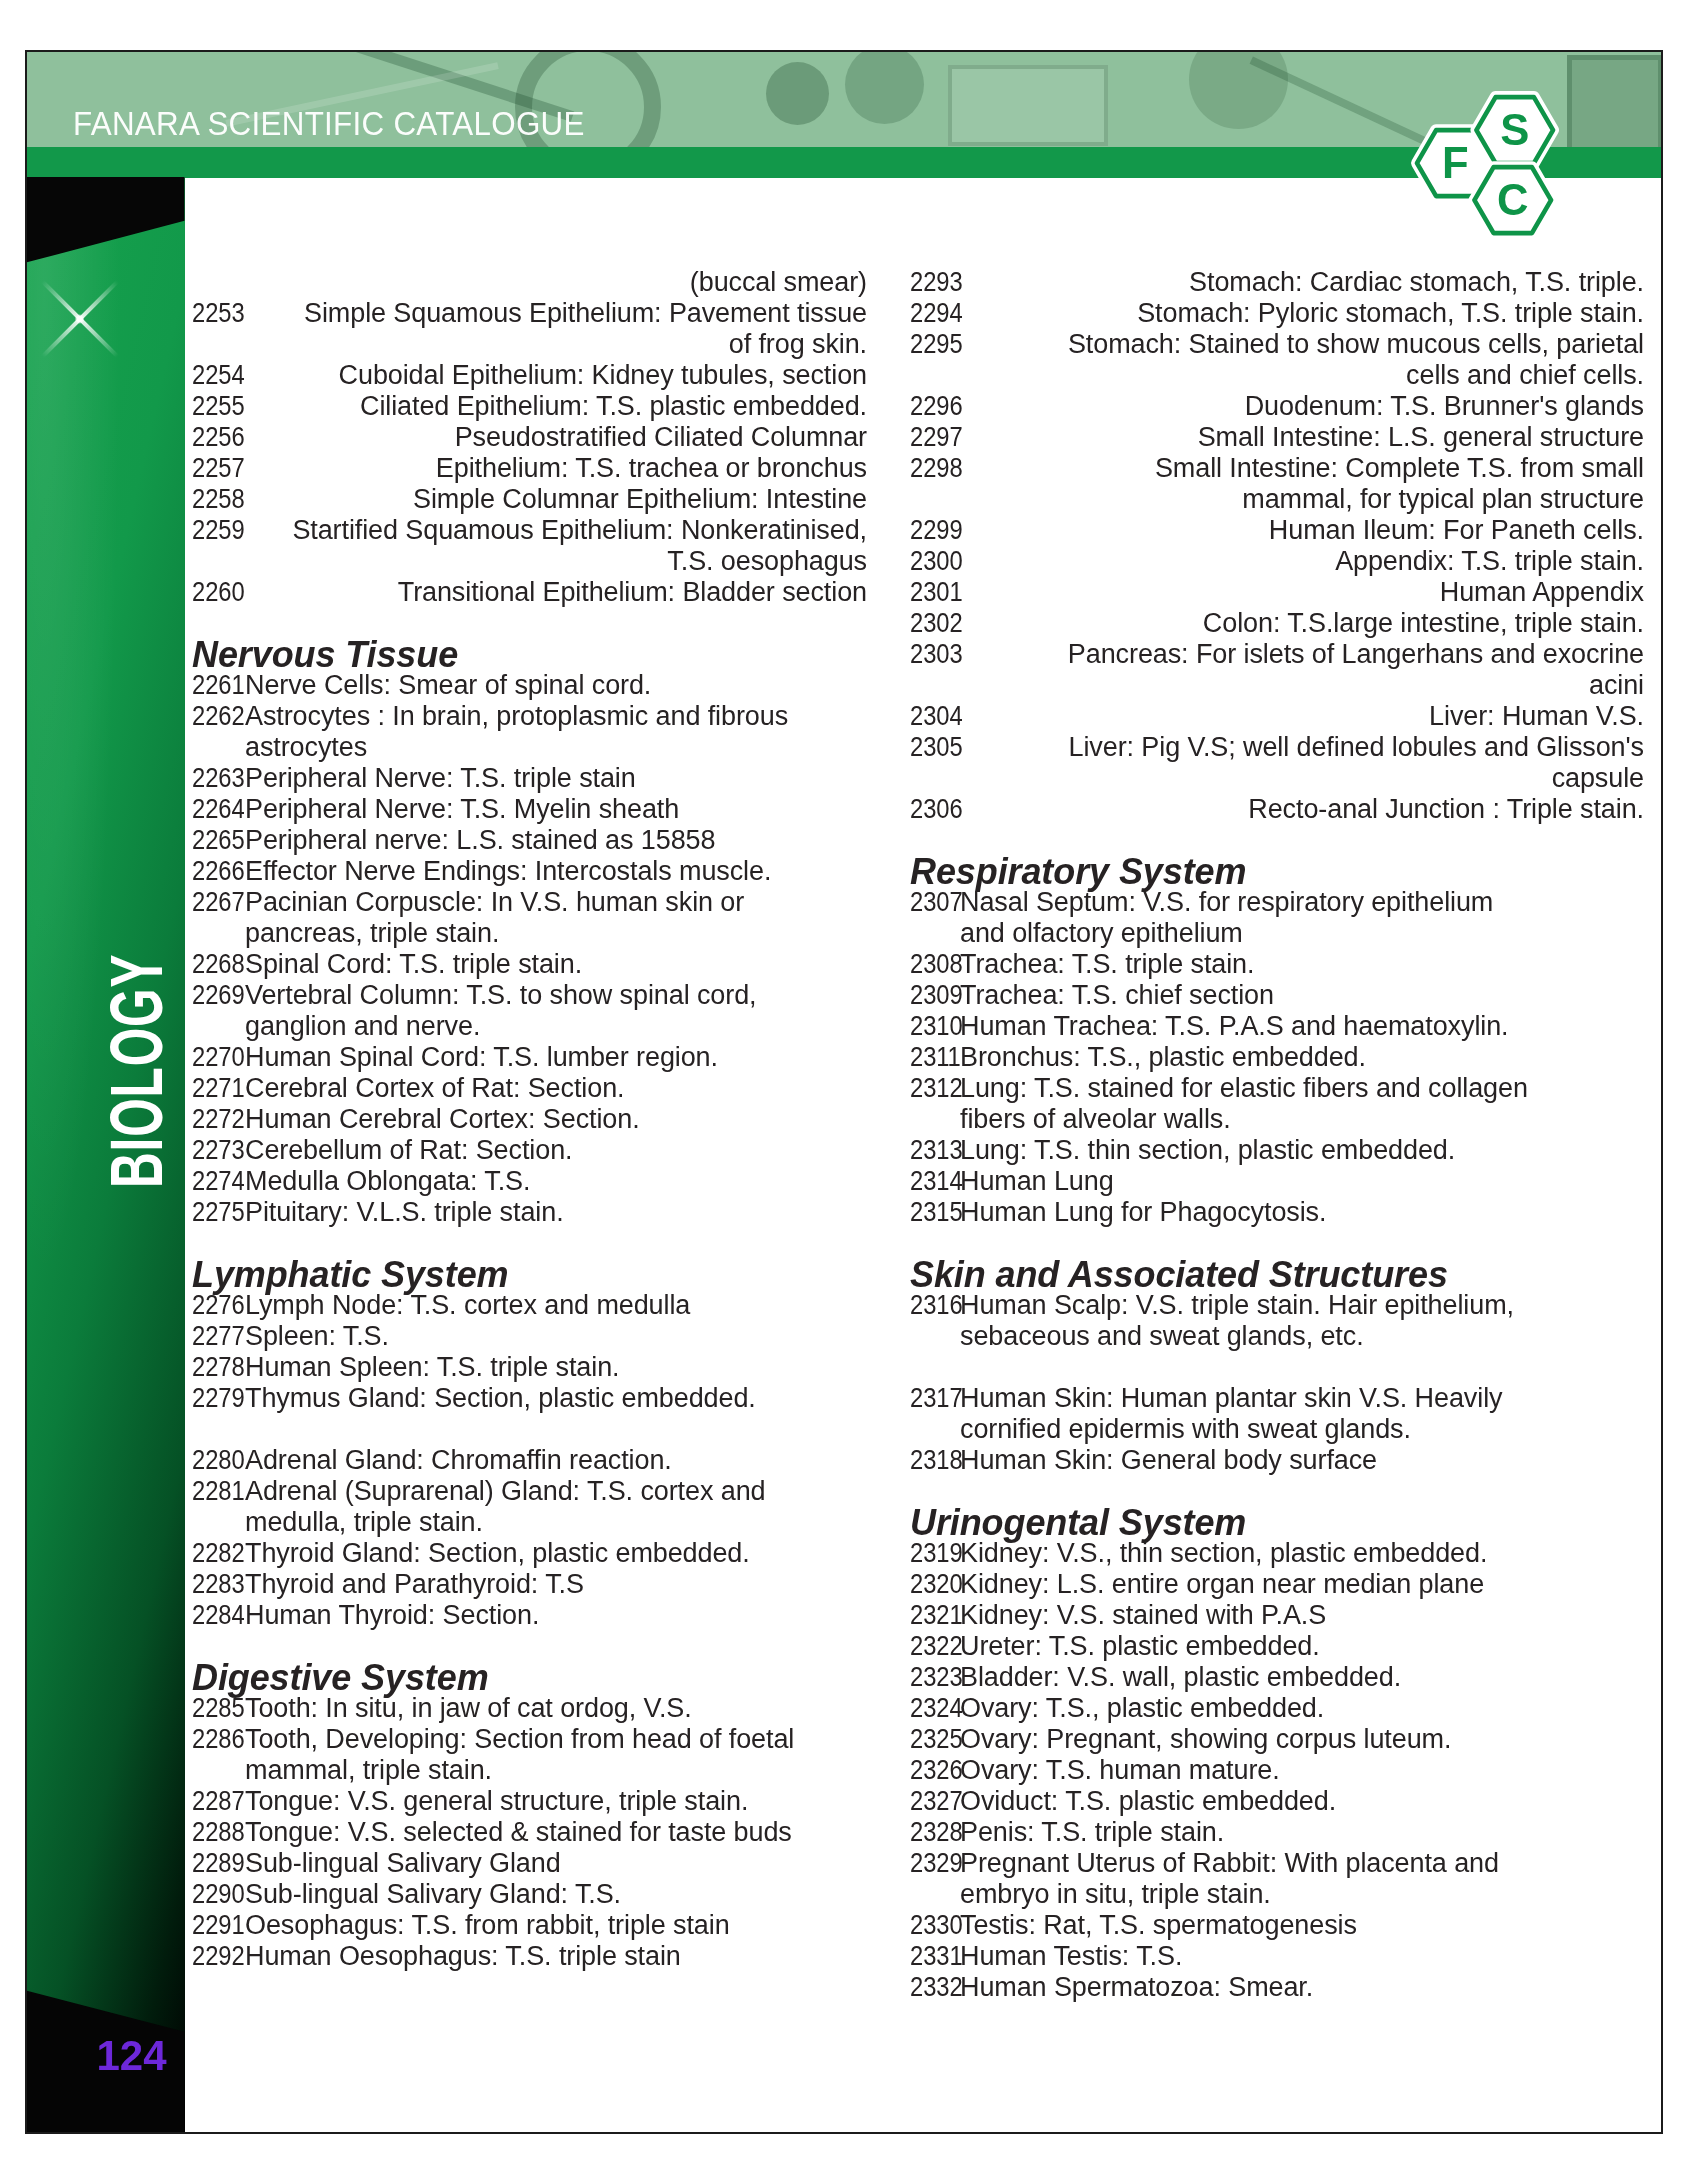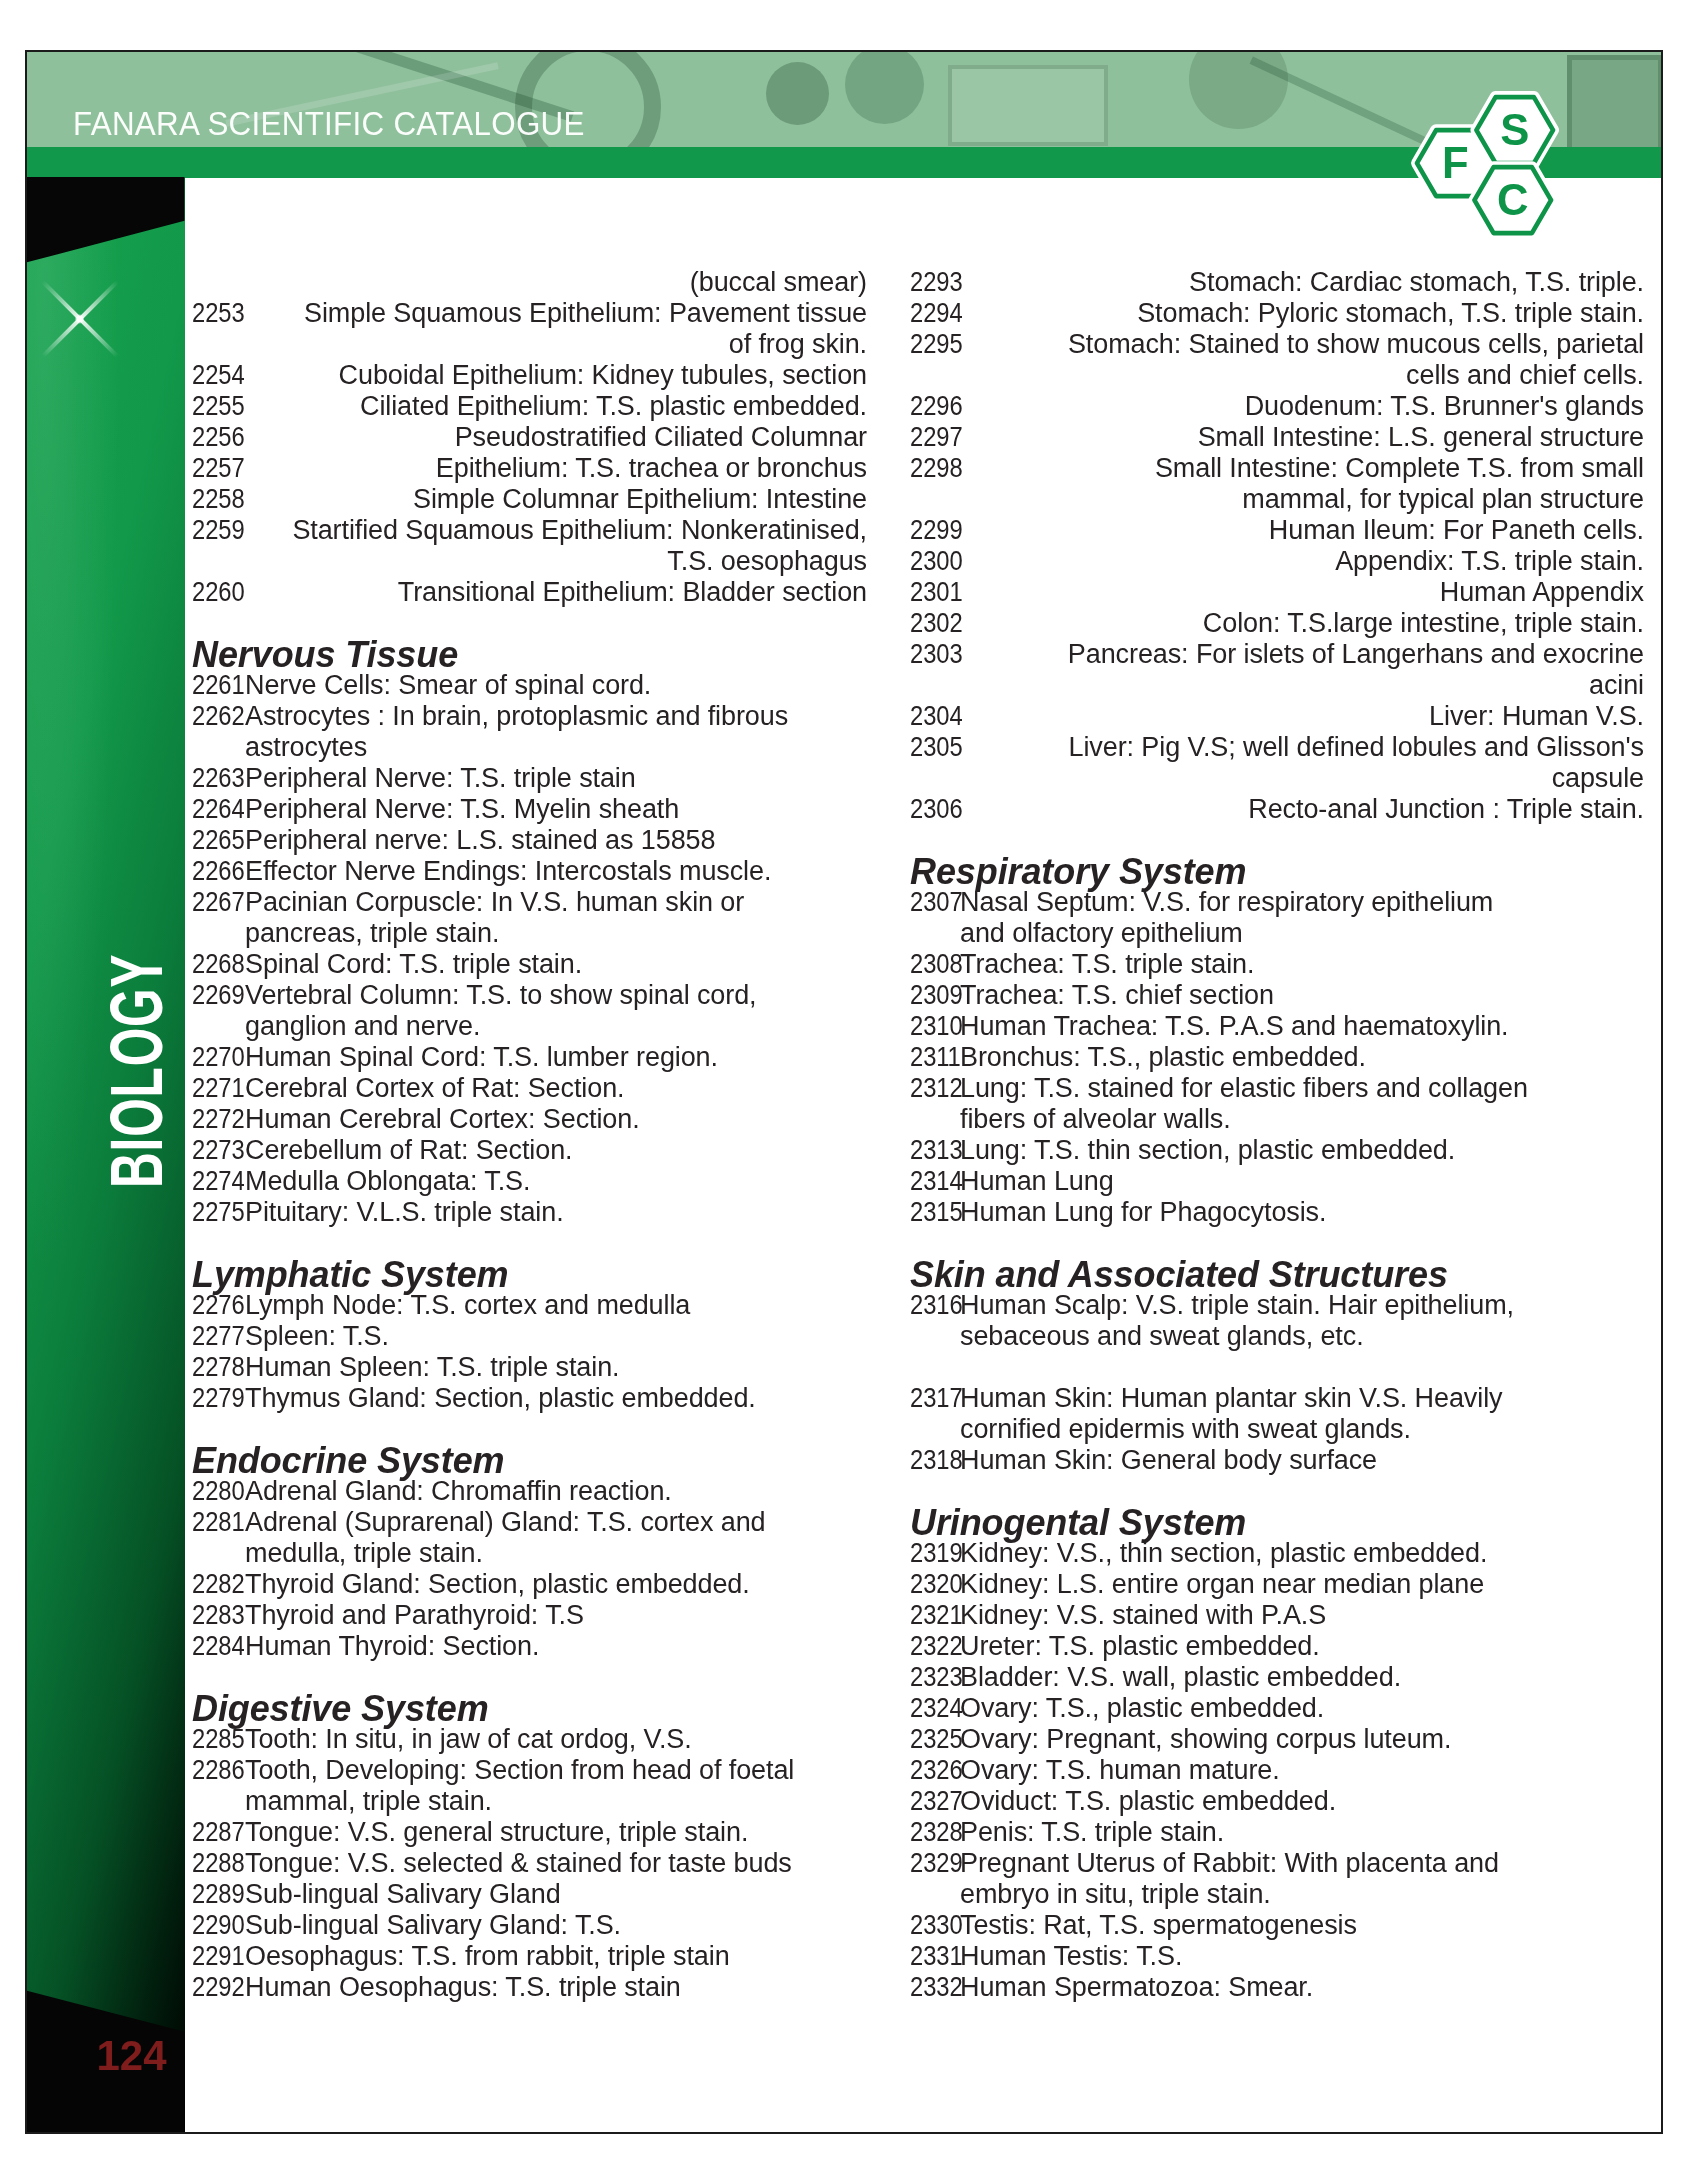--- a/index.html
+++ b/index.html
@@ -31,21 +31,21 @@
         background:linear-gradient(90deg,transparent,rgba(255,255,255,0.95) 50%,transparent);
         filter:blur(0.7px);}
   .sparkle .arm.a1{transform:rotate(45deg);}
   .sparkle .arm.a2{transform:rotate(-45deg);}
   .sparkle .dot{position:absolute;left:-4.6px;top:-4.6px;width:9.3px;height:9.3px;border-radius:50%;
         background:radial-gradient(circle,#fff 0 35%,rgba(255,255,255,0) 75%);}
   .biology{position:absolute;left:93px;top:1188px;transform:rotate(-90deg) scaleX(0.66);
            transform-origin:0 0;font-size:75px;font-weight:bold;color:#ffffff;
            letter-spacing:1.3px;white-space:nowrap;}
   .page-num{position:absolute;left:24.5px;top:2032px;width:142px;text-align:right;
-            font-size:42px;font-weight:bold;color:#7f1d1d;}
+            font-size:42px;font-weight:bold;color:#6d28d9;}
   
   .col{position:absolute;top:267px;font-size:27px;line-height:31px;letter-spacing:-0.1px;}
   .col-left{left:192px;width:675px;}
   .col-right{left:910px;width:734px;}
   .sec{margin-top:31px;}
   .sec:first-child{margin-top:0;text-align:right;}
   .sec-header{font-weight:bold;font-style:italic;font-size:36px;}
   .item{display:grid;grid-template-columns:53px 1fr;}
   .col-right .item{grid-template-columns:50px 1fr;}
   .item.space-before{margin-top:31px;}
@@ -220,21 +220,20 @@
         <div class="item">
           <span class="num">2278</span>
           <span class="txt">Human Spleen: T.S. triple stain.</span>
         </div>
         <div class="item">
           <span class="num">2279</span>
           <span class="txt">Thymus Gland: Section, plastic embedded.</span>
         </div>
       </div>
       <div class="sec">
-        <div class="sec-header">Endocrine System</div>
         <div class="item">
           <span class="num">2280</span>
           <span class="txt">Adrenal Gland: Chromaffin reaction.</span>
         </div>
         <div class="item">
           <span class="num">2281</span>
           <span class="txt">Adrenal (Suprarenal) Gland: T.S. cortex and
 medulla, triple stain.</span>
         </div>
         <div class="item">

